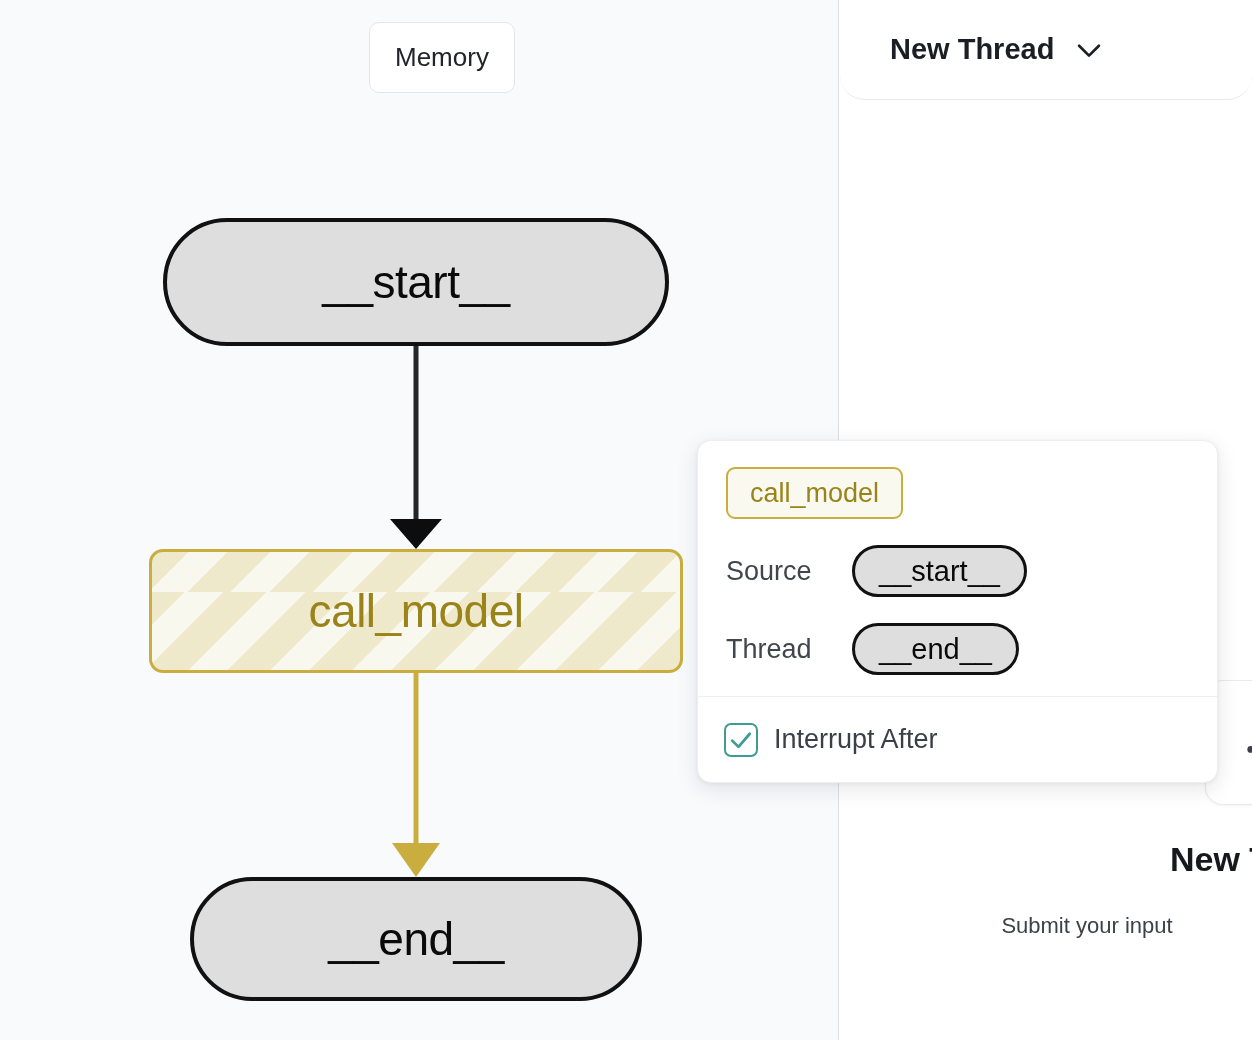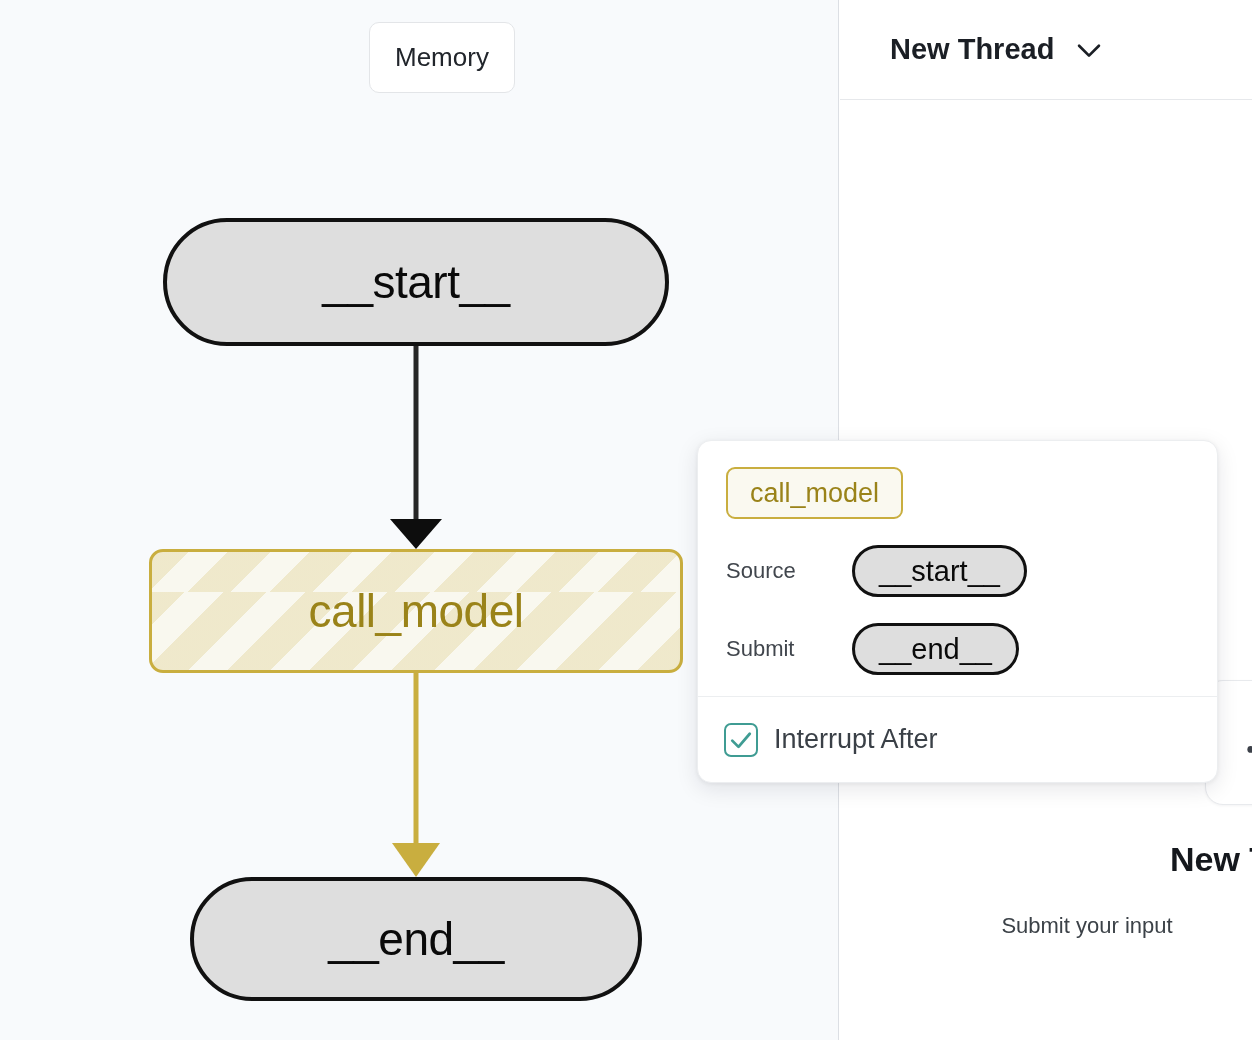--- a/index.html
+++ b/index.html
@@ -82,21 +82,21 @@
               pointer-events: none; }
 
   
   #thread-pane {
     position: absolute; left: 840px; top: 0;
     width: 412px; height: 1040px;
     background: #ffffff;
   }
   #thread-header {
     height: 100px; border-bottom: 1px solid #e6e8eb;
-    display: flex; align-items: center; padding-left: 50px;
+    display: flex; align-items: center; padding-left: 50px; border-radius: 25px;
   }
   #thread-title {
     font-size: 29px; font-weight: bold; color: #1b1f25;
     white-space: nowrap;
   }
   .chevron-down { width: 34px; height: 34px; margin-left: 18px; display: block; }
 
   
   #input-card {
     position: absolute; left: 365px; top: 680px;
@@ -142,21 +142,21 @@
     height: 52px; padding: 0 22px;
     background: #faf9f0;
     border: 2px solid #c9ae3f;
     border-radius: 9px;
     color: #9a8319; font-size: 27px;
   }
   .kv-row {
     display: flex; align-items: center; gap: 30px;
     margin-top: 26px;
   }
-  .kv-label { font-size: 22px; color: #41464d; width: 96px; }
+  .kv-label { font-size: 27px; color: #41464d; width: 96px; }
   .pill {
     display: inline-flex; align-items: center; justify-content: center;
     height: 52px; padding: 0 24px;
     background: #dedede; border: 3px solid #111111;
     border-radius: 999px; color: #0a0a0a; font-size: 29px;
   }
   #popup-footer {
     position: absolute; left: 0; bottom: 0; width: 100%;
     height: 86px; border-top: 1px solid #eceef0;
     display: flex; align-items: center; padding-left: 26px; gap: 18px;
@@ -239,21 +239,21 @@
   <div id="edge-popup">
     <div id="popup-body">
       <span class="node-badge">call_model</span>
 
       <div class="kv-row">
         <span class="kv-label">Source</span>
         <span class="pill">__start__</span>
       </div>
 
       <div class="kv-row">
-        <span class="kv-label">Submit</span>
+        <span class="kv-label">Thread</span>
         <span class="pill">__end__</span>
       </div>
     </div>
 
     <div id="popup-footer">
       <div class="cb-group">
         <span class="cb cb-on">
           <svg viewBox="0 0 24 24" fill="none" stroke="#3f9c93" stroke-width="2.2" stroke-linecap="round" stroke-linejoin="round">
             <polyline points="5,12.5 10,17.5 19,7"></polyline>
           </svg>

